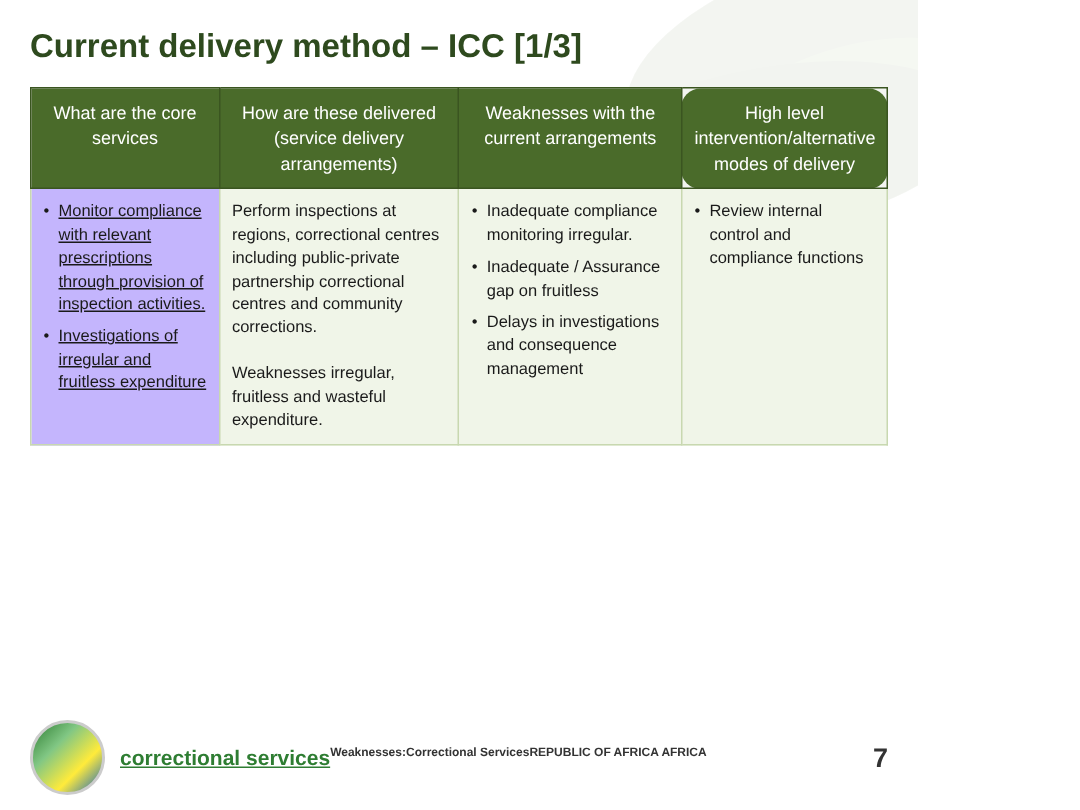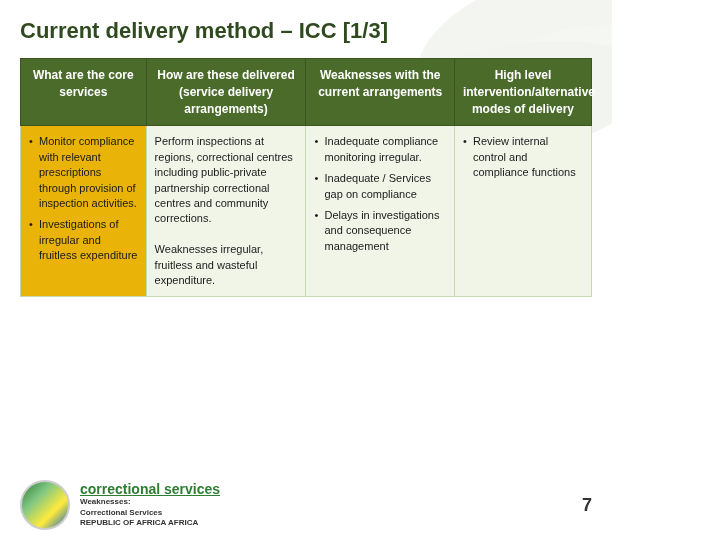--- a/index.html
+++ b/index.html
@@ -41,58 +41,60 @@
       border-collapse: collapse;
       table-layout: fixed;
     }
 
     
     .main-table thead tr th {
       background-color: #4a6b2a;
       color: #ffffff;
       padding: 8px 8px;
       font-size: 12px;
-      font-weight: bold;
+      font-weight: normal;
       vertical-align: top;
       border: 1px solid #3a5520;
       line-height: 1.4;
     }
 
     .main-table thead tr th:first-child {
       width: 22%;
     }
     .main-table thead tr th:nth-child(2) {
       width: 28%;
     }
     .main-table thead tr th:nth-child(3) {
       width: 26%;
     }
     .main-table thead tr th:nth-child(4) {
       width: 24%;
+      border-radius: 13px;
     }
 
     
     .main-table tbody tr td {
       padding: 8px 8px;
       font-size: 11px;
       vertical-align: top;
       border: 1px solid #c8d8b0;
       line-height: 1.4;
       color: #1a1a1a;
     }
 
     .main-table tbody tr:nth-child(odd) td {
       background-color: #f0f5e8;
     }
     .main-table tbody tr:nth-child(even) td {
       background-color: #e8f0d8;
     }
 
     .main-table tbody tr td:first-child {
-      background-color: #eab308;
+      background-color: #c4b5fd;
+      text-decoration: underline;
     }
 
     
     .bullet-item {
       margin-bottom: 6px;
       padding-left: 10px;
       position: relative;
     }
     .bullet-item::before {
       content: '•';
@@ -123,21 +125,21 @@
       width: 50px;
       height: 50px;
       border-radius: 50%;
       background: linear-gradient(135deg, #2e7d32, #81c784, #ffeb3b, #1565c0);
       border: 2px solid #ccc;
       flex-shrink: 0;
     }
 
     .footer-text-block {
       display: flex;
-      flex-direction: column;
+      flex-direction: row;
     }
 
     .footer-brand {
       font-size: 14px;
       font-weight: bold;
       color: #2e7d32;
       text-decoration: underline;
     }
 
     .footer-dept {
@@ -200,21 +202,21 @@
             <div class="bullet-item">Monitor compliance with relevant prescriptions through  provision of inspection activities.</div>
             <div class="bullet-item">Investigations of irregular and fruitless expenditure</div>
           </td>
           <td>
             <div>Perform inspections at regions, correctional centres including public-private partnership correctional centres and community corrections.</div>
             <br>
             <div>Weaknesses irregular, fruitless and wasteful expenditure.</div>
           </td>
           <td>
             <div class="bullet-item">Inadequate compliance monitoring irregular.</div>
-            <div class="bullet-item">Inadequate / Services gap on compliance</div>
+            <div class="bullet-item">Inadequate / Assurance gap on fruitless</div>
             <div class="bullet-item">Delays in investigations and consequence management</div>
           </td>
           <td>
             <div class="bullet-item">Review internal control and compliance functions</div>
           </td>
         </tr>
       </tbody>
     </table>
 
   </div>

